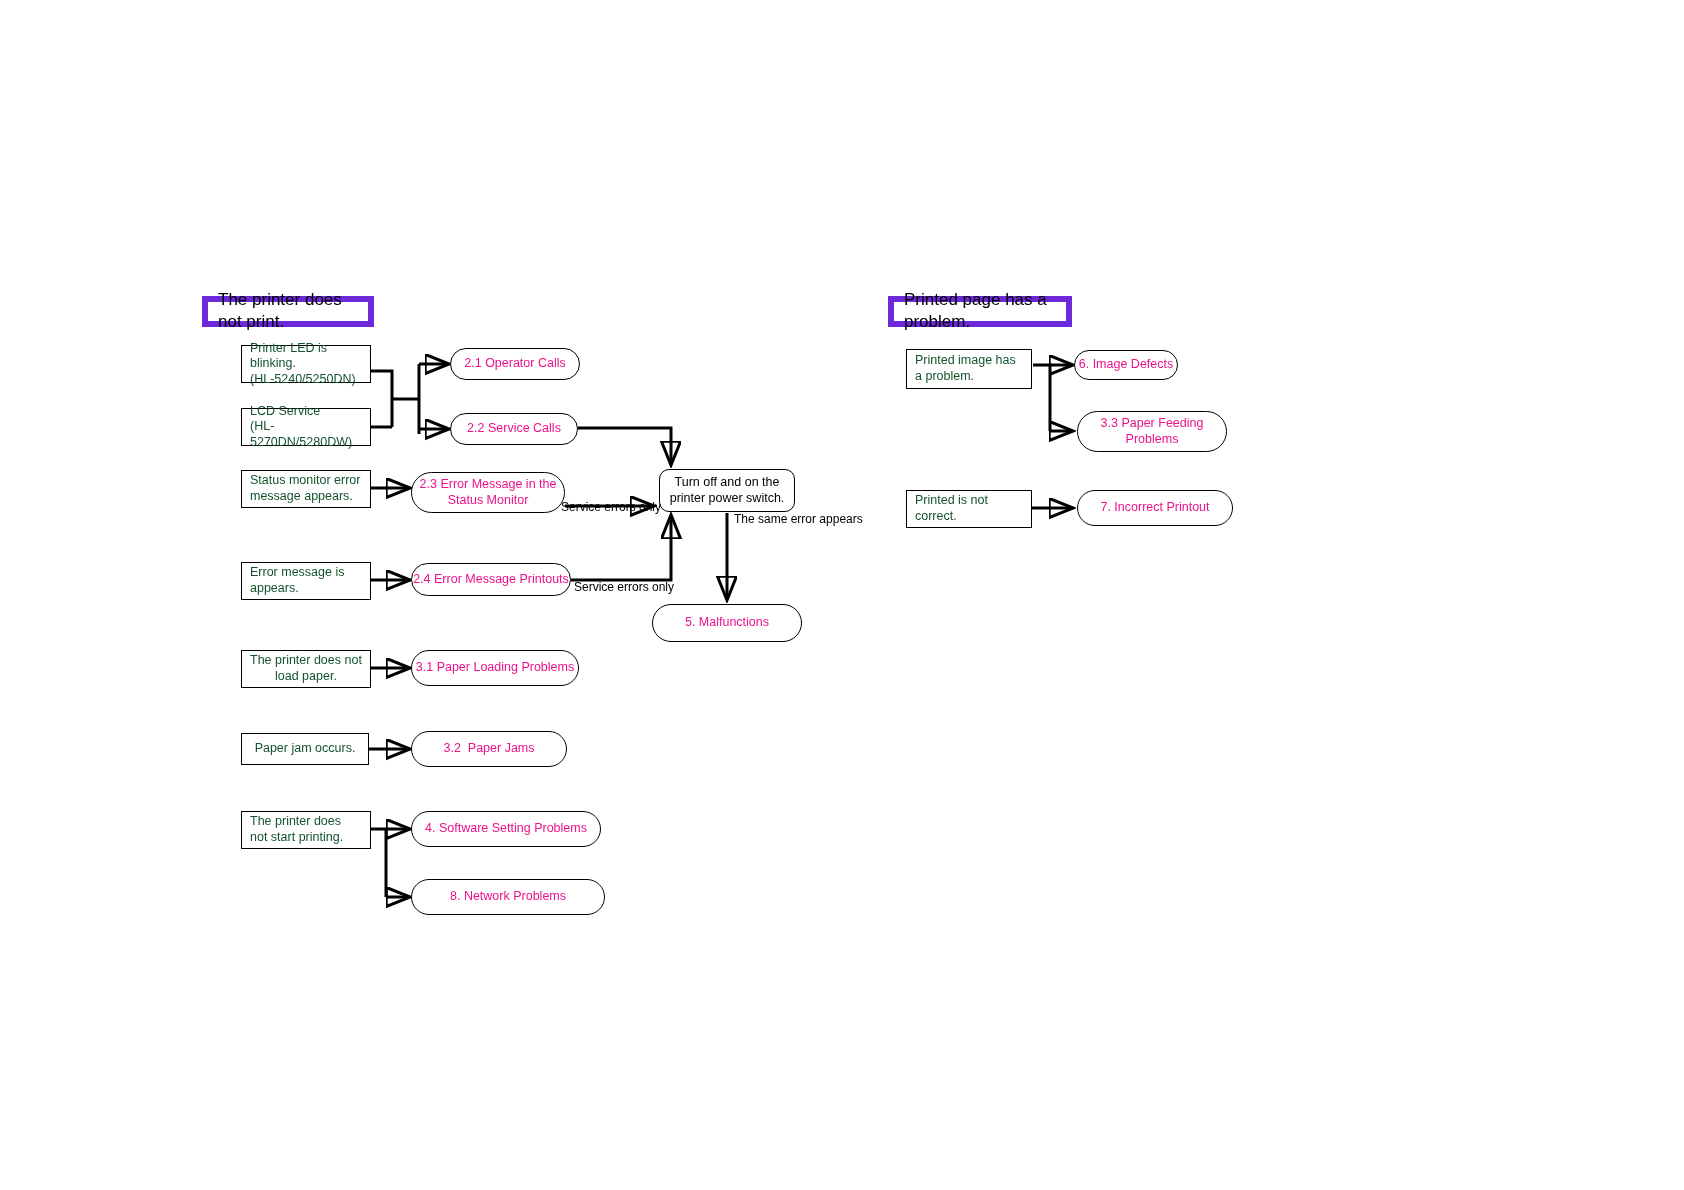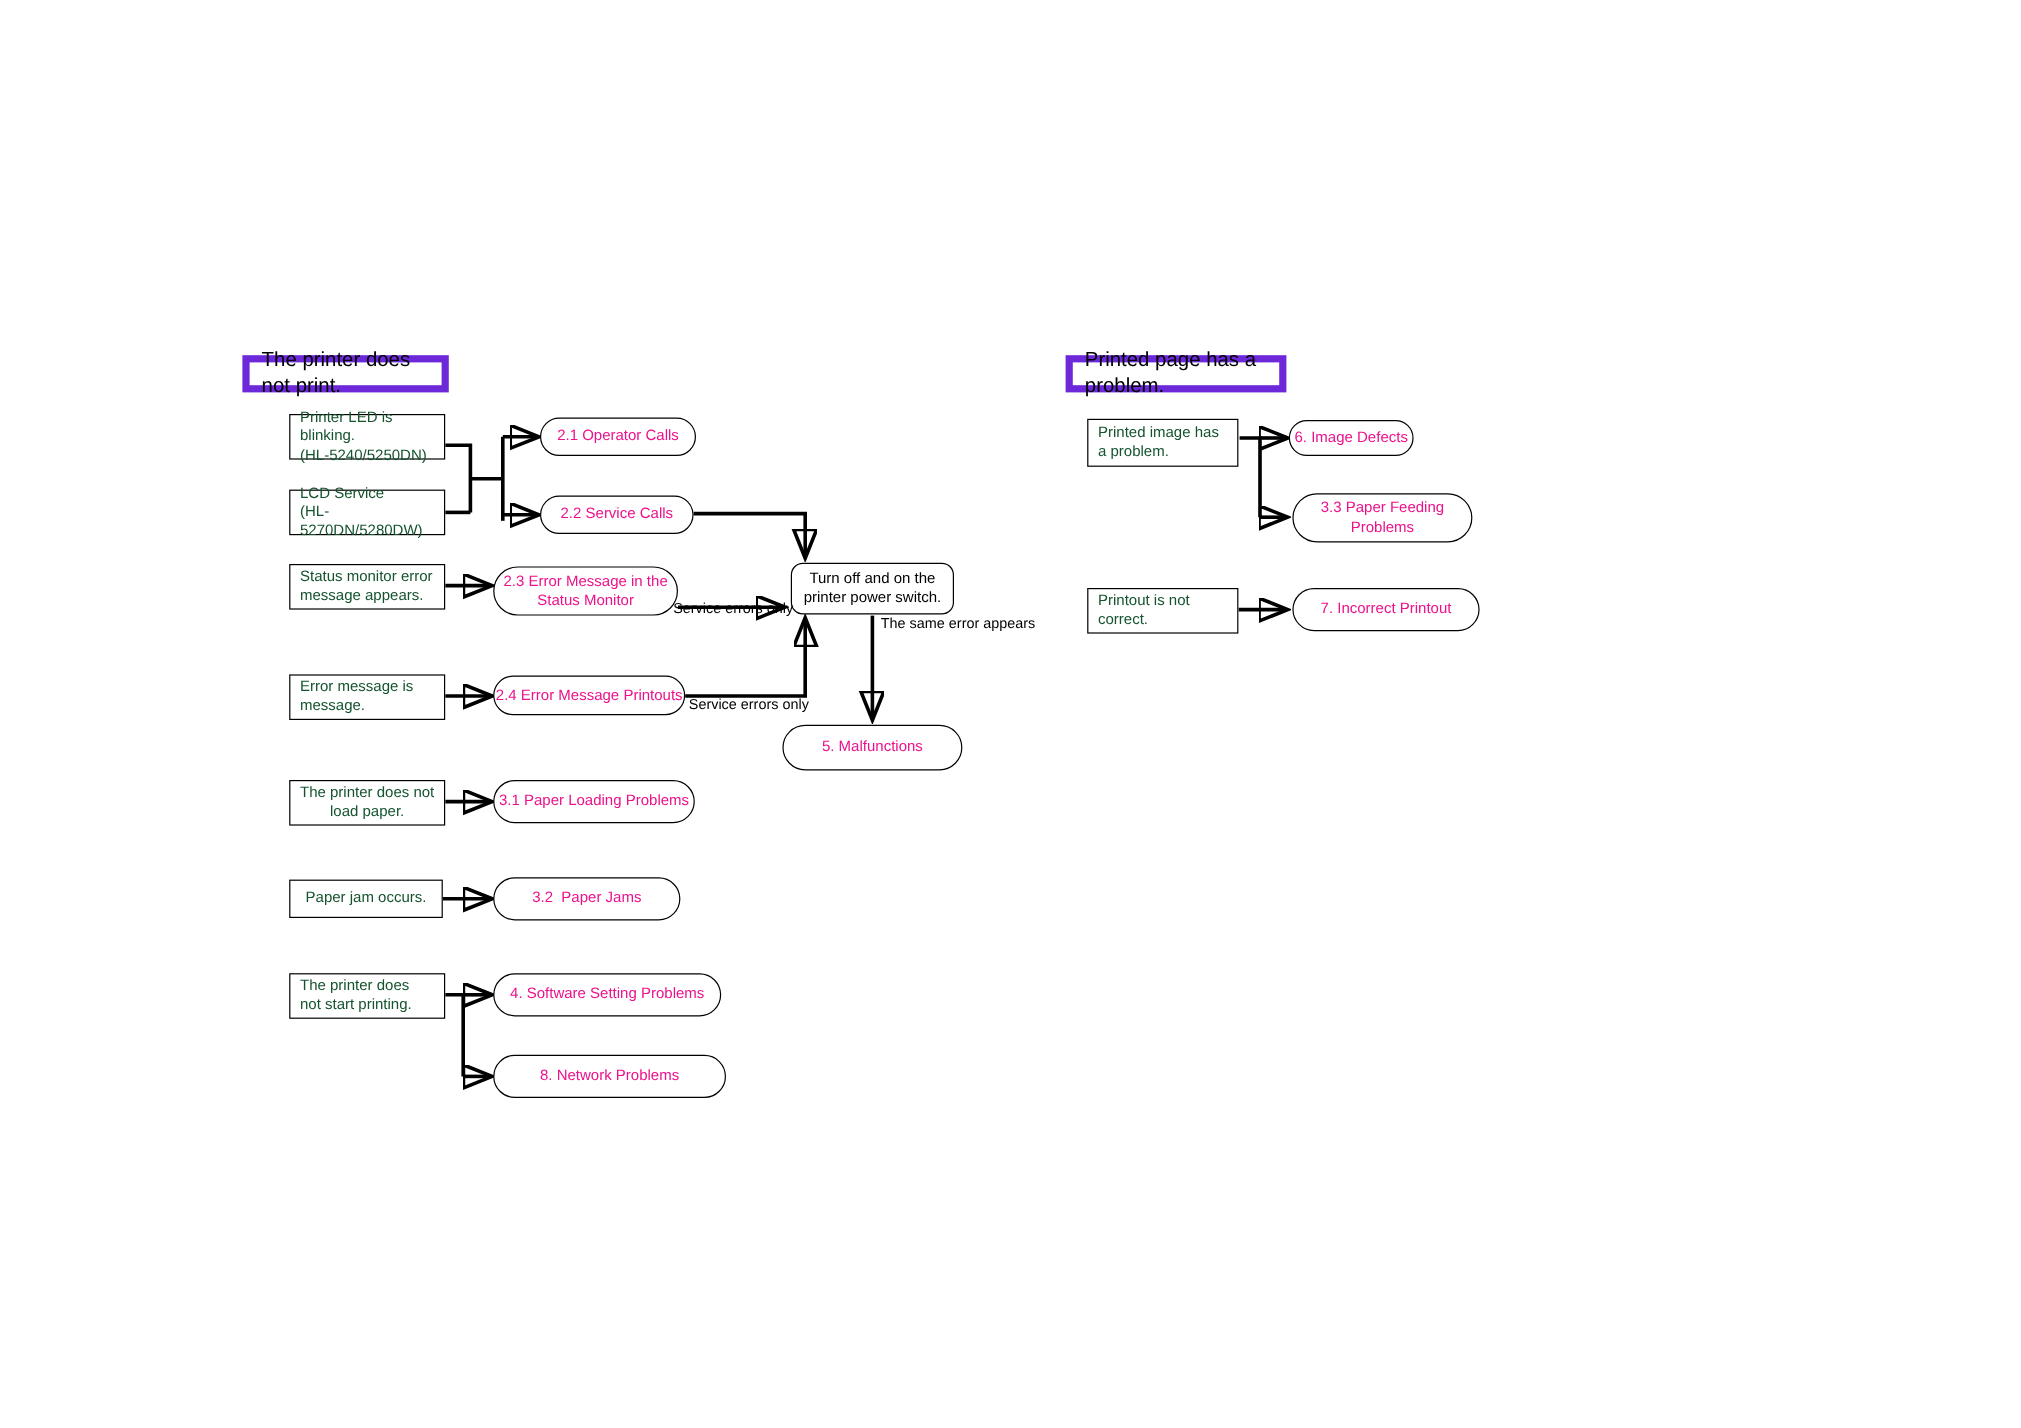--- a/index.html
+++ b/index.html
@@ -165,21 +165,21 @@
 <div class="node rect" style="left:241px; top:470px; width:130px; height:38px;">
   <div>
     <div>Status monitor error</div>
     <div>message appears.</div>
   </div>
 </div>
 
 <div class="node rect" style="left:241px; top:562px; width:130px; height:38px;">
   <div>
     <div>Error message is</div>
-    <div>message.</div>
+    <div>appears.</div>
   </div>
 </div>
 
 <div class="node rect" style="left:241px; top:650px; width:130px; height:38px;text-align:center;">
   <div>
     <div>The printer does not</div>
     <div>load paper.</div>
   </div>
 </div>
 
@@ -252,21 +252,21 @@
 
 <div class="node rect" style="left:906px; top:349px; width:126px; height:40px;">
   <div>
     <div>Printed image has</div>
     <div>a problem.</div>
   </div>
 </div>
 
 <div class="node rect" style="left:906px; top:490px; width:126px; height:38px;">
   <div>
-    <div>Printout is not</div>
+    <div>Printed is not</div>
     <div>correct.</div>
   </div>
 </div>
 
 <div class="node round" style="left:1074px; top:350px; width:104px; height:30px;">
   <span>6. Image Defects</span>
 </div>
 
 <div class="node round" style="left:1077px; top:411px; width:150px; height:41px; flex-direction:column; justify-content:center;">
   <div>3.3 Paper Feeding</div>

